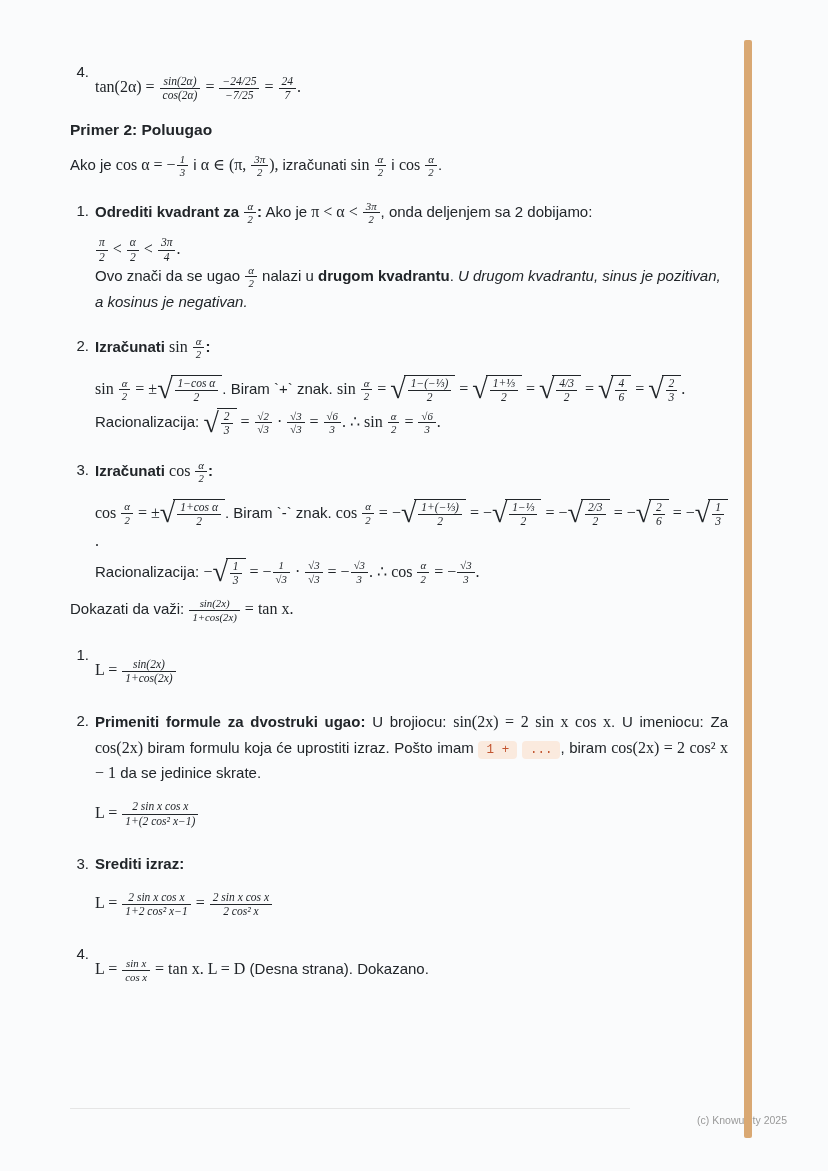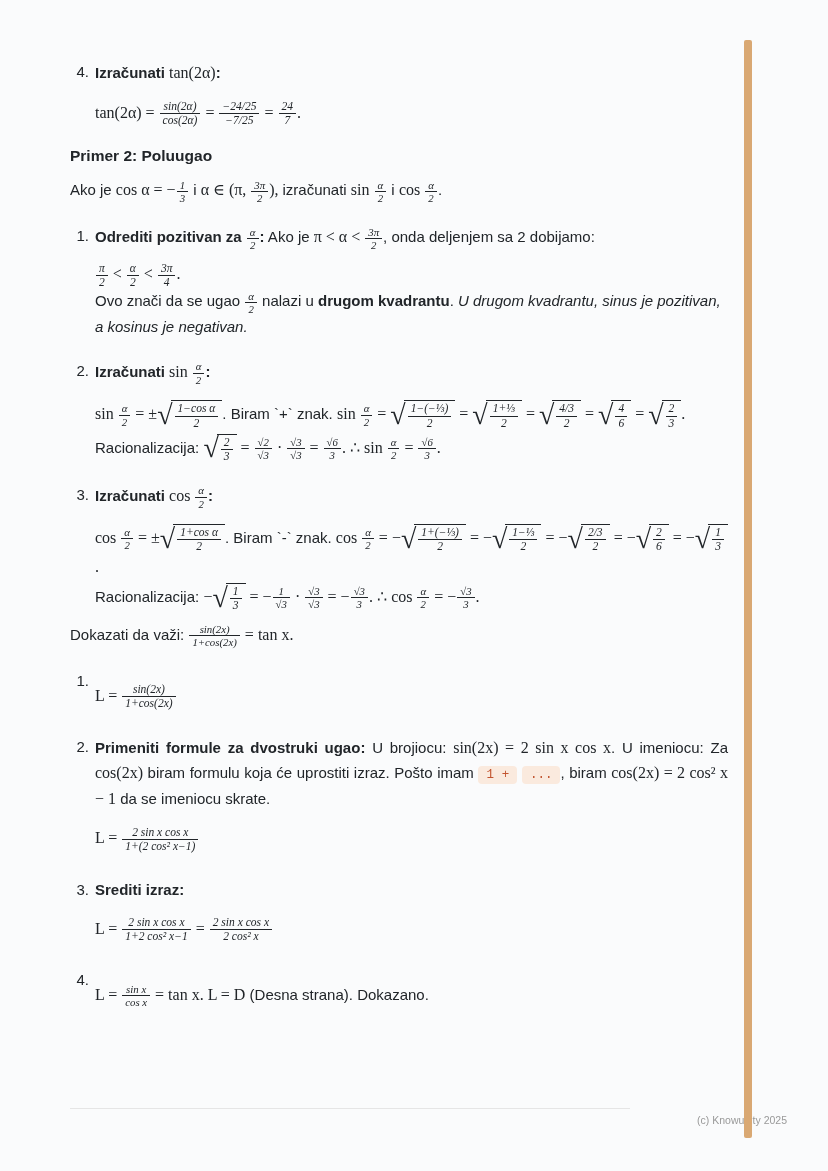--- a/index.html
+++ b/index.html
@@ -35,37 +35,36 @@
 </style>
 </head>
 <body>
 
 <div class="page">
   <div class="content">
 
     <div class="step">
       <span class="marker">4.</span>
       <div class="body">
-        <p><span class="b">Izračunati</span><span class="mm"> tan(2α)</span><span class="b">:</span></p>
         <div class="formula mm">
           <span>tan(2α) = </span><span class="frac"><span class="fn">sin(2α)</span><span class="fd">cos(2α)</span></span><span> = </span><span class="frac"><span class="fn">−24/25</span><span class="fd">−7/25</span></span><span> = </span><span class="frac"><span class="fn">24</span><span class="fd">7</span></span><span>.</span>
         </div>
       </div>
     </div>
 
     <h2 class="heading">Primer 2: Poluugao</h2>
 
     <p class="para">
       <span>Ako je </span><span class="mm">cos α = −</span><span class="mm frac"><span class="fn">1</span><span class="fd">3</span></span><span> i </span><span class="mm">α ∈ (π, </span><span class="mm frac"><span class="fn">3π</span><span class="fd">2</span></span><span class="mm">), </span><span>izračunati </span><span class="mm">sin </span><span class="mm frac"><span class="fn">α</span><span class="fd">2</span></span><span> i </span><span class="mm">cos </span><span class="mm frac"><span class="fn">α</span><span class="fd">2</span></span><span>.</span>
     </p>
 
     <div class="step">
       <span class="marker">1.</span>
       <div class="body">
-        <p><span class="b">Odrediti pozitivan za </span><span class="mm frac"><span class="fn">α</span><span class="fd">2</span></span><span class="b">:</span><span> Ako je </span><span class="mm">π &lt; α &lt; </span><span class="mm frac"><span class="fn">3π</span><span class="fd">2</span></span><span>, onda deljenjem sa 2 dobijamo:</span></p>
+        <p><span class="b">Odrediti kvadrant za </span><span class="mm frac"><span class="fn">α</span><span class="fd">2</span></span><span class="b">:</span><span> Ako je </span><span class="mm">π &lt; α &lt; </span><span class="mm frac"><span class="fn">3π</span><span class="fd">2</span></span><span>, onda deljenjem sa 2 dobijamo:</span></p>
         <div class="subline mm"><span class="frac"><span class="fn">π</span><span class="fd">2</span></span><span> &lt; </span><span class="frac"><span class="fn">α</span><span class="fd">2</span></span><span> &lt; </span><span class="frac"><span class="fn">3π</span><span class="fd">4</span></span><span>.</span></div>
         <div><span>Ovo znači da se ugao </span><span class="mm frac"><span class="fn">α</span><span class="fd">2</span></span><span> nalazi u </span><span class="b">drugom kvadrantu</span><span>. </span><span class="it">U drugom kvadrantu, sinus je pozitivan, a kosinus je negativan.</span></div>
       </div>
     </div>
 
     <div class="step">
       <span class="marker">2.</span>
       <div class="body">
         <p><span class="b">Izračunati</span><span class="mm"> sin </span><span class="mm frac"><span class="fn">α</span><span class="fd">2</span></span><span class="b">:</span></p>
         <div class="formula">
@@ -211,21 +210,21 @@
       <span class="marker">1.</span>
       <div class="body">
         <div class="formula mm"><span>L = </span><span class="frac"><span class="fn">sin(2x)</span><span class="fd">1+cos(2x)</span></span></div>
       </div>
     </div>
 
     <div class="step">
       <span class="marker">2.</span>
       <div class="body">
         <p class="just"><span class="b">Primeniti formule za dvostruki ugao:</span><span> U brojiocu: </span><span class="mm">sin(2x) = 2 sin x cos x</span><span>. U imeniocu: Za </span><span class="mm">cos(2x)</span><span> biram formulu koja će uprostiti izraz. Pošto imam </span><span class="chip">1 +</span>
-        <span class="chip">...</span><span>, biram </span><span class="mm">cos(2x) = 2 cos² x − 1</span><span> da se imeniocu skrate.</span></p>
+        <span class="chip">...</span><span>, biram </span><span class="mm">cos(2x) = 2 cos² x − 1</span><span> da se jedinice skrate.</span></p>
         <div class="formula mm"><span>L = </span><span class="frac"><span class="fn">2 sin x cos x</span><span class="fd">1+(2 cos² x−1)</span></span></div>
       </div>
     </div>
 
     <div class="step">
       <span class="marker">3.</span>
       <div class="body">
         <p><span class="b">Srediti izraz:</span></p>
         <div class="formula mm"><span>L = </span><span class="frac"><span class="fn">2 sin x cos x</span><span class="fd">1+2 cos² x−1</span></span><span> = </span><span class="frac"><span class="fn">2 sin x cos x</span><span class="fd">2 cos² x</span></span></div>
       </div>

